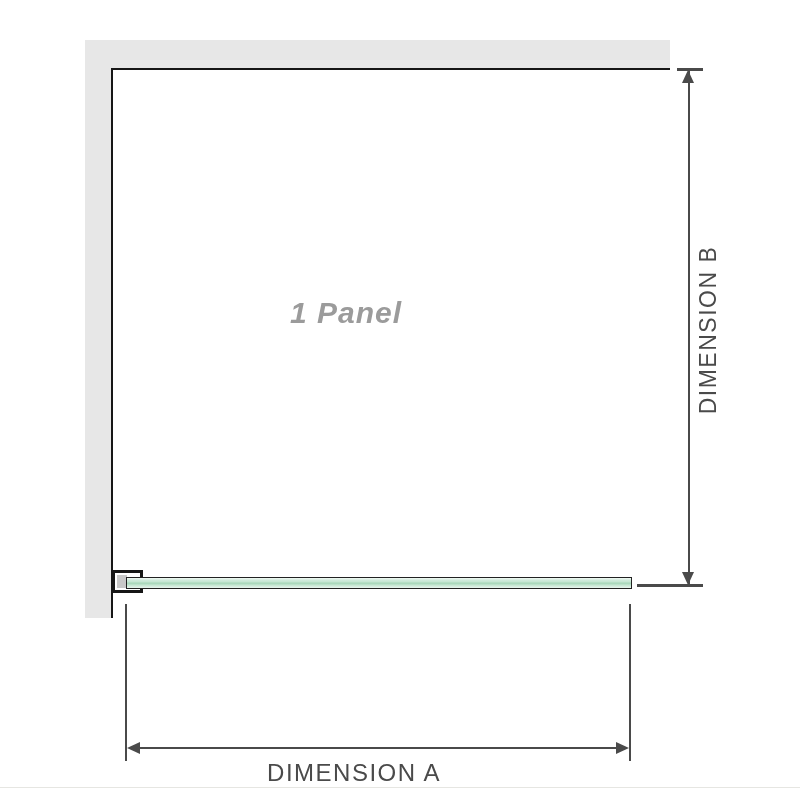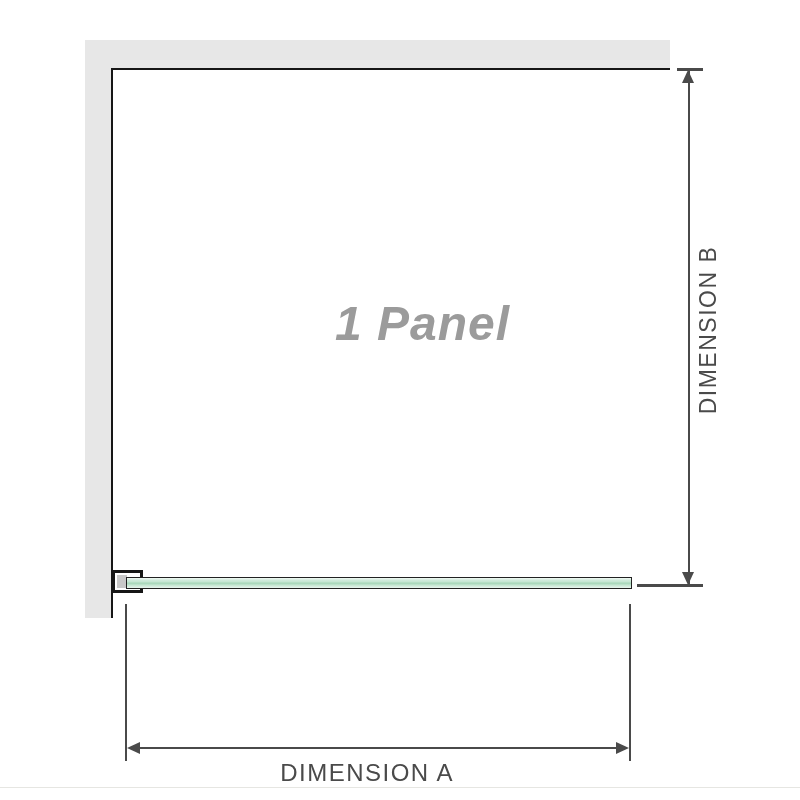--- a/index.html
+++ b/index.html
@@ -46,28 +46,28 @@
   .tri-up{left:682px;top:70px;border-left:6px solid transparent;border-right:6px solid transparent;border-bottom:13px solid var(--dimension,#4a4a4a);}
   .tri-down{left:682px;top:572px;border-left:6px solid transparent;border-right:6px solid transparent;border-top:13px solid var(--dimension,#4a4a4a);}
   .tri-left{left:127px;top:742px;border-top:6px solid transparent;border-bottom:6px solid transparent;border-right:13px solid var(--dimension,#4a4a4a);}
   .tri-right{left:616px;top:742px;border-top:6px solid transparent;border-bottom:6px solid transparent;border-left:13px solid var(--dimension,#4a4a4a);}
 
   
   .dim-label{
     color:var(--dimension,#4a4a4a);font-size:24px;font-weight:300;
     letter-spacing:1.5px;white-space:nowrap;
   }
-  .dima-label{left:254px;top:759px;width:200px;text-align:right;}
+  .dima-label{left:254px;top:759px;width:200px;text-align:center;}
   .dimb-label{
     left:622px;top:318px;width:170px;height:24px;text-align:center;
     font-size:23px;transform:rotate(-90deg);transform-origin:center center;
   }
   .panel-label{
-    left:290px;top:296px;width:220px;text-align:right;
-    font-size:48px;font-weight:bold;font-style:italic;
+    left:290px;top:296px;width:220px;text-align:left;
+    font-size:30px;font-weight:bold;font-style:italic;
     color:var(--panel_text,#9b9b9b);letter-spacing:1px;
   }
   .bottom-divider{left:0;top:787px;width:800px;height:1px;background:#e6e6e2;}
 </style>
 </head>
 <body>
 
 <div class="abs" style="left:0;top:0;width:800px;height:800px;">
 
   <div class="abs wall wall-top"></div>

